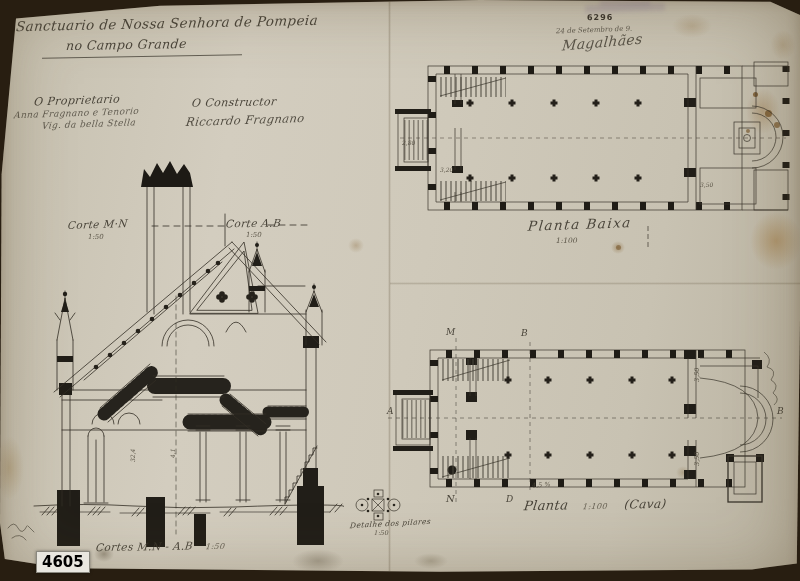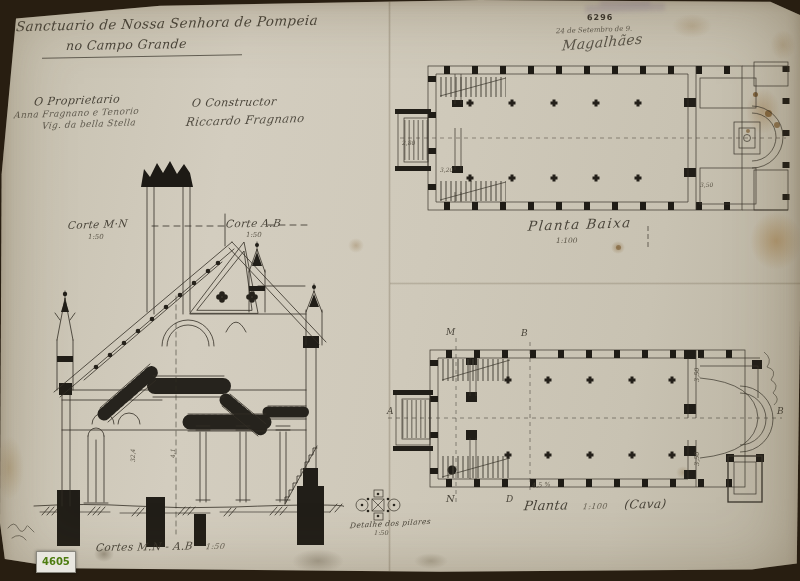--- a/index.html
+++ b/index.html
@@ -11,22 +11,22 @@
   .paper::after{content:"";position:absolute;inset:0;pointer-events:none;
     box-shadow:inset 0 0 70px rgba(90,70,40,.38),inset 0 0 14px rgba(70,50,25,.25);}
   .stain{position:absolute;border-radius:50%;pointer-events:none}
   .crease{position:absolute;pointer-events:none}
   svg.draw{position:absolute;left:0;top:0}
   .t{position:absolute;white-space:nowrap;font-style:italic;color:#3b362c;opacity:.9;line-height:1}
   .script{letter-spacing:.4px}
   .dim{font-size:6.5px;color:#4a4437;opacity:.85}
   .wm{position:absolute;left:146px;top:292px;font-family:"DejaVu Sans",sans-serif;font-weight:bold;
       font-size:36px;letter-spacing:2.5px;color:rgba(255,255,255,.5);filter:blur(.3px)}
-  .sticker{position:absolute;left:36px;top:551px;background:#e9e7e0;color:#4d7c0f;
-      font-family:"DejaVu Sans",sans-serif;font-weight:bold;font-style:normal;font-size:10px;
+  .sticker{position:absolute;left:36px;top:551px;background:#e9e7e0;color:#000000;
+      font-family:"DejaVu Sans",sans-serif;font-weight:bold;font-style:normal;font-size:15px;
       padding:0 5px;line-height:20px;border:1px solid #8a887f;box-shadow:0 0 3px rgba(0,0,0,.4)}
   .smudge{position:absolute;background:rgba(128,108,150,.22);filter:blur(2px);pointer-events:none}
   .ul{position:absolute;height:1px;background:#47423a;opacity:.8}
 </style>
 </head>
 <body>
 
 <div class="photo">
   <div class="paper">
 

